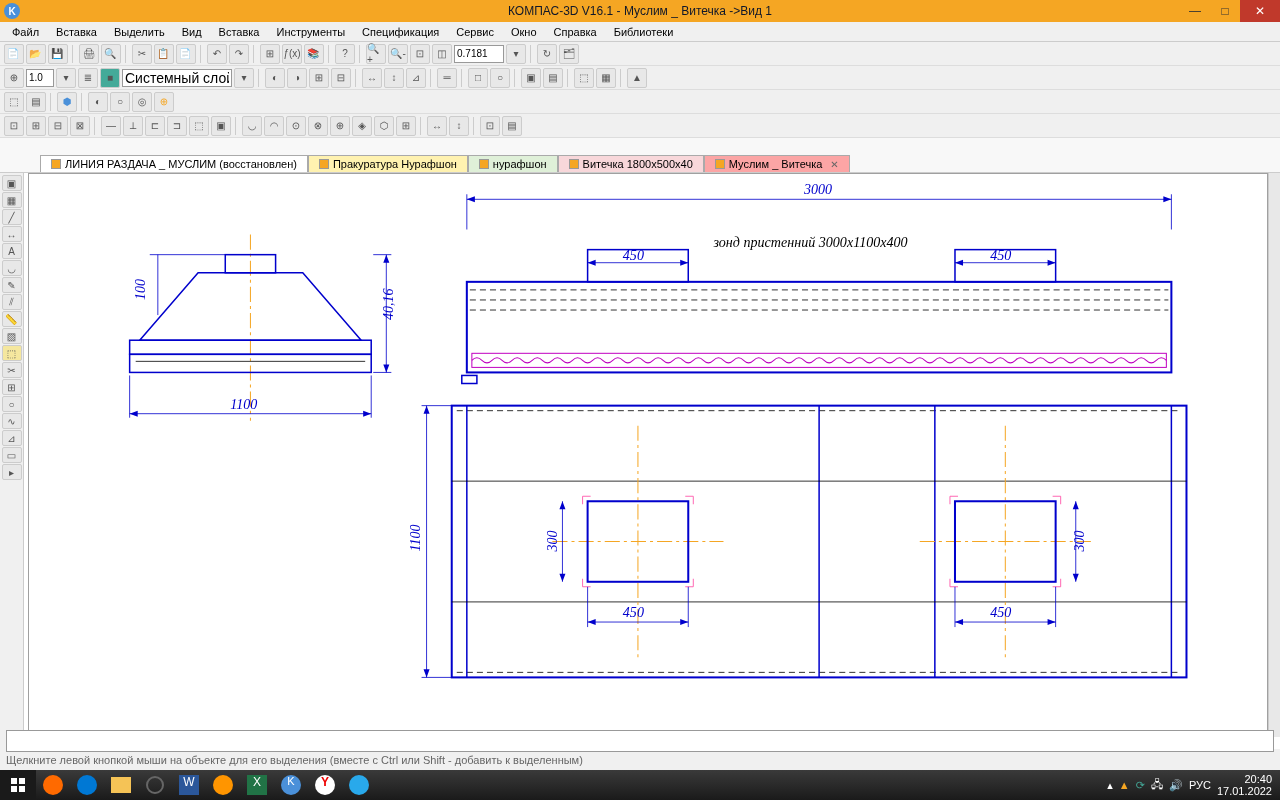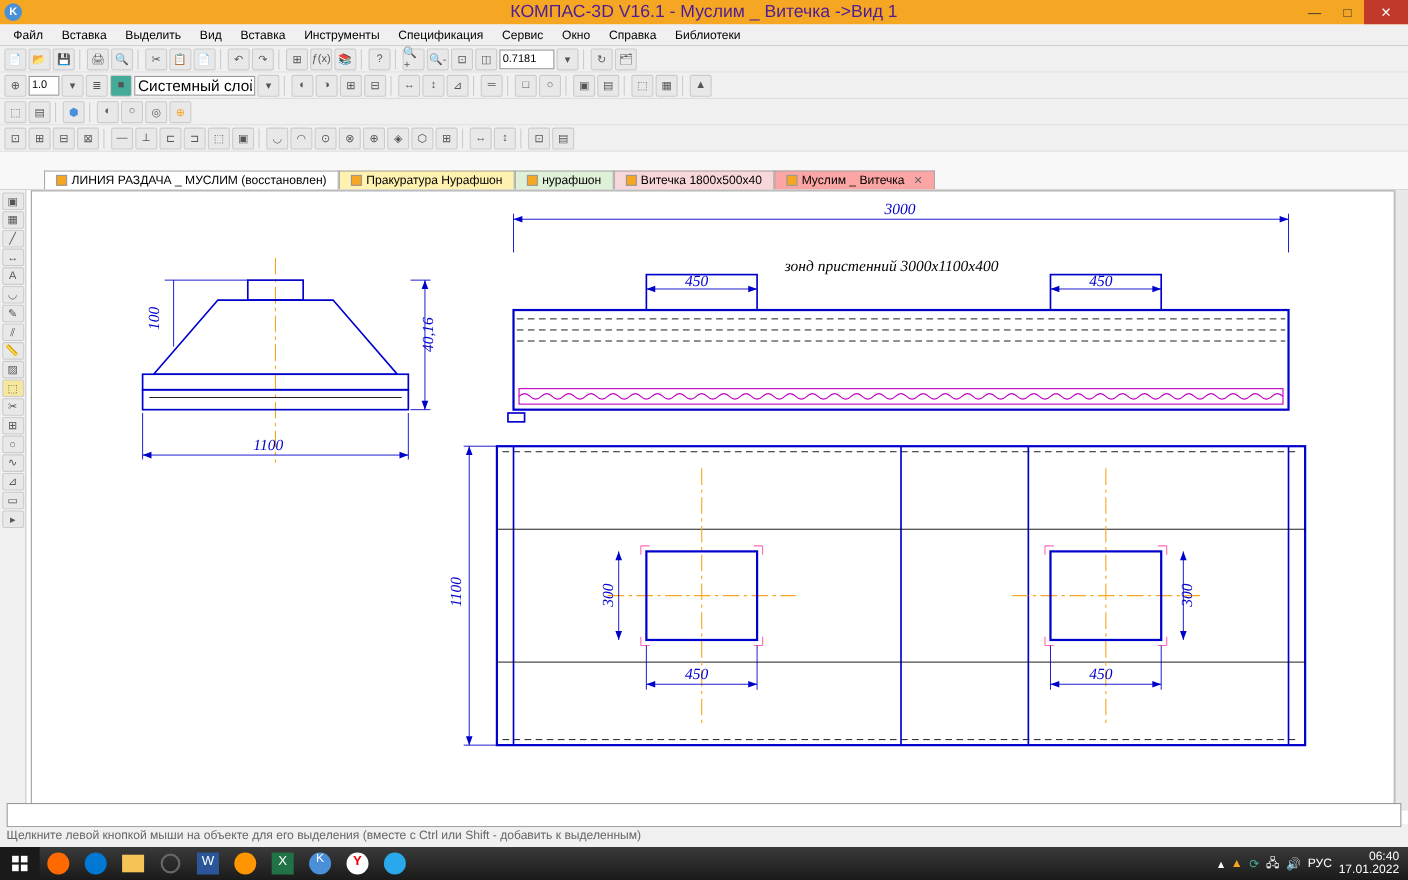--- a/index.html
+++ b/index.html
@@ -1,18 +1,18 @@
 <!DOCTYPE html>
 <html><head>
 <meta charset="utf-8">
 <style>
 *{margin:0;padding:0;box-sizing:border-box;font-family:Tahoma,Arial,sans-serif;font-size:11px;}
 body{background:#f0f0f0;width:1280px;height:800px;overflow:hidden;position:relative;}
 .titlebar{height:22px;background:#f5a623;display:flex;align-items:center;justify-content:center;position:relative;}
-.titlebar .title{color:#4c1d95;font-size:16px;text-align:center;}
+.titlebar .title{color:#0f172a;font-size:12px;text-align:center;}
 .titlebar .app-icon{position:absolute;left:4px;width:16px;height:16px;background:#4a90d9;border-radius:50%;display:flex;align-items:center;justify-content:center;color:#fff;font-size:10px;font-weight:bold;}
 .winbtns{position:absolute;right:0;display:flex;}
 .winbtns div{width:30px;height:22px;display:flex;align-items:center;justify-content:center;font-size:12px;color:#333;}
 .winbtns .close{background:#c0392b;color:#fff;width:40px;}
 .menubar{height:20px;background:#f0f0f0;border-bottom:1px solid #ccc;display:flex;align-items:center;padding:0 6px;gap:5px;}
 .menubar span{padding:2px 6px;cursor:default;}
 .toolbar{height:24px;background:#f0f0f0;border-bottom:1px solid #ddd;display:flex;align-items:center;padding:0 4px;gap:2px;}
 .tbtn{width:20px;height:20px;background:#e8e8e8;border:1px solid #ccc;border-radius:2px;display:flex;align-items:center;justify-content:center;font-size:10px;color:#555;}
 .tsep{width:3px;height:18px;border-left:1px solid #ccc;margin:0 2px;}
 .zoom-input{width:50px;height:18px;border:1px solid #999;background:#fff;font-size:10px;padding:0 2px;}
@@ -388,17 +388,17 @@
       <div style="width:20px;height:20px;border-radius:50%;background:#29a9eb;"></div>
     </div>
   <div class="tray">
     <span>▴</span>
     <span style="color:#f5a623;">▲</span>
     <span style="color:#4a9;">⟳</span>
     <span>🖧</span>
     <span>🔊</span>
     <span>РУС</span>
     <div class="clock">
-      <div>06:40</div>
+      <div>20:40</div>
       <div>17.01.2022</div>
     </div>
   </div>
 </div>
 
 </body></html>

